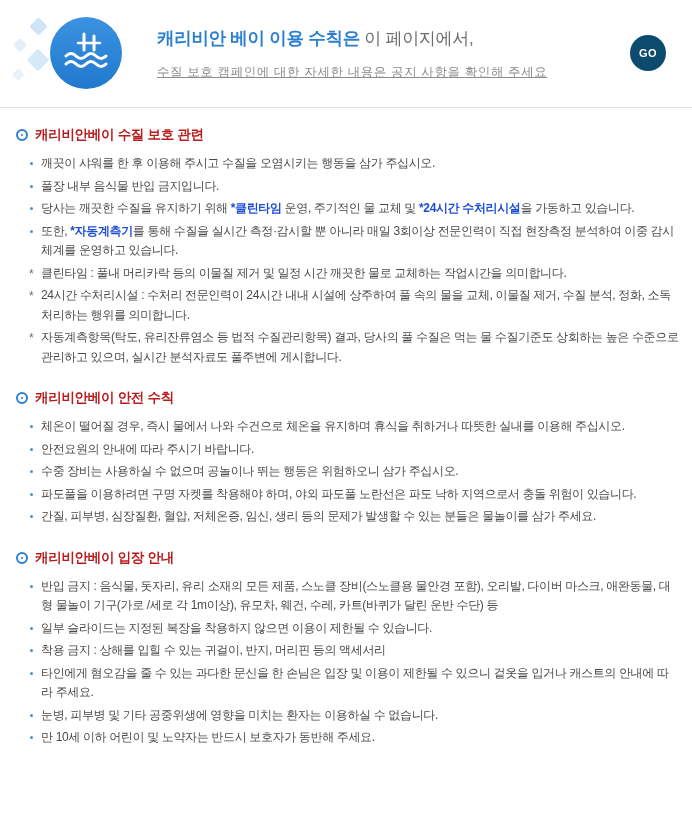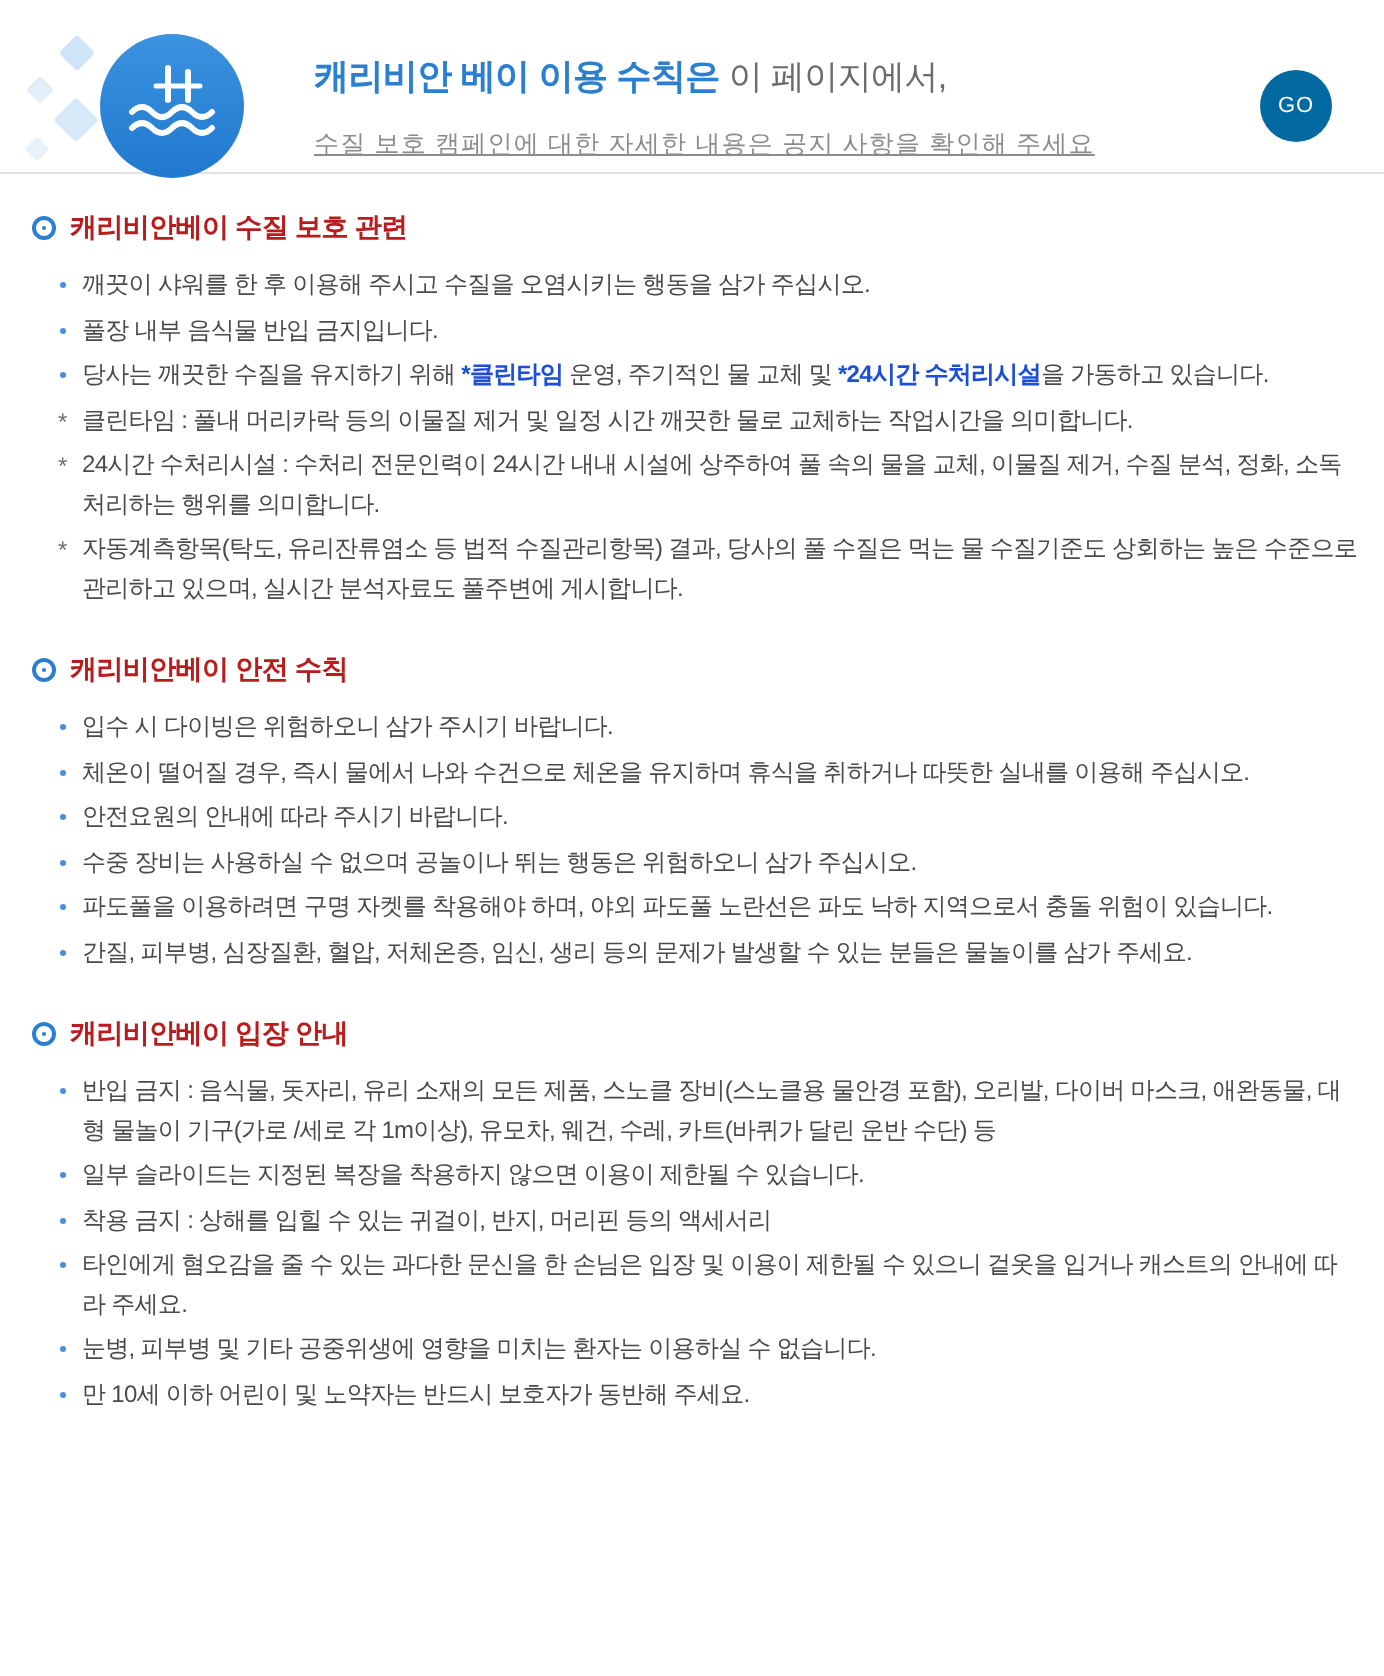--- a/index.html
+++ b/index.html
@@ -14,21 +14,21 @@
   .page {
     width: 692px;
     min-height: 838px;
     position: relative;
     background: #fff;
   }
 
   
   .header {
     position: relative;
-    height: 87px;
+    height: 108px;
     border-bottom: 1px solid #e3e3e3;
   }
   .deco {
     position: absolute;
     left: 10px;
     top: 18px;
     width: 40px;
     height: 78px;
   }
   .deco span {
@@ -80,24 +80,24 @@
     line-height: 18px;
     text-decoration: underline;
   }
   .go-btn {
     position: absolute;
     right: 26px;
     top: 35px;
     width: 36px;
     height: 36px;
     border-radius: 50%;
-    background: #0369a1;
+    background: #0c4a6e;
     color: #fff;
     font-size: 11px;
-    font-weight: normal;
+    font-weight: bold;
     letter-spacing: 0.5px;
     display: flex;
     align-items: center;
     justify-content: center;
     cursor: pointer;
     border: none;
   }
 
   
   .content { padding: 0 12px 24px 12px; }
@@ -207,33 +207,33 @@
 
     <div class="section">
       <div class="sec-title">
         <span class="sec-bullet"></span>
         <span>캐리비안베이 수질 보호 관련</span>
       </div>
       <ul class="items">
         <li class="dot">깨끗이 샤워를 한 후 이용해 주시고 수질을 오염시키는 행동을 삼가 주십시오.</li>
         <li class="dot">풀장 내부 음식물 반입 금지입니다.</li>
         <li class="dot">당사는 깨끗한 수질을 유지하기 위해 <span class="hl">*클린타임</span> 운영, 주기적인 물 교체 및 <span class="hl">*24시간 수처리시설</span>을 가동하고 있습니다.</li>
+        <li class="dot">또한, <span class="hl">*자동계측기</span>를 통해 수질을 실시간 측정·감시할 뿐 아니라 매일 3회이상 전문인력이 직접 현장측정 분석하여 이중 감시체계를 운영하고 있습니다.</li>
         <li class="star">클린타임 : 풀내 머리카락 등의 이물질 제거 및 일정 시간 깨끗한 물로 교체하는 작업시간을 의미합니다.</li>
         <li class="star">24시간 수처리시설 : 수처리 전문인력이 24시간 내내 시설에 상주하여 풀 속의 물을 교체, 이물질 제거, 수질 분석, 정화, 소독 처리하는 행위를 의미합니다.</li>
         <li class="star">자동계측항목(탁도, 유리잔류염소 등 법적 수질관리항목) 결과, 당사의 풀 수질은 먹는 물 수질기준도 상회하는 높은 수준으로 관리하고 있으며, 실시간 분석자료도 풀주변에 게시합니다.</li>
       </ul>
     </div>
 
     <div class="section">
       <div class="sec-title">
         <span class="sec-bullet"></span>
         <span>캐리비안베이 안전 수칙</span>
       </div>
       <ul class="items">
-        <li class="dot">입수 시 다이빙은 위험하오니 삼가 주시기 바랍니다.</li>
         <li class="dot">체온이 떨어질 경우, 즉시 물에서 나와 수건으로 체온을 유지하며 휴식을 취하거나 따뜻한 실내를 이용해 주십시오.</li>
         <li class="dot">안전요원의 안내에 따라 주시기 바랍니다.</li>
         <li class="dot">수중 장비는 사용하실 수 없으며 공놀이나 뛰는 행동은 위험하오니 삼가 주십시오.</li>
         <li class="dot">파도풀을 이용하려면 구명 자켓를 착용해야 하며, 야외 파도풀 노란선은 파도 낙하 지역으로서 충돌 위험이 있습니다.</li>
         <li class="dot">간질, 피부병, 심장질환, 혈압, 저체온증, 임신, 생리 등의 문제가 발생할 수 있는 분들은 물놀이를 삼가 주세요.</li>
       </ul>
     </div>
 
     <div class="section">
       <div class="sec-title">

